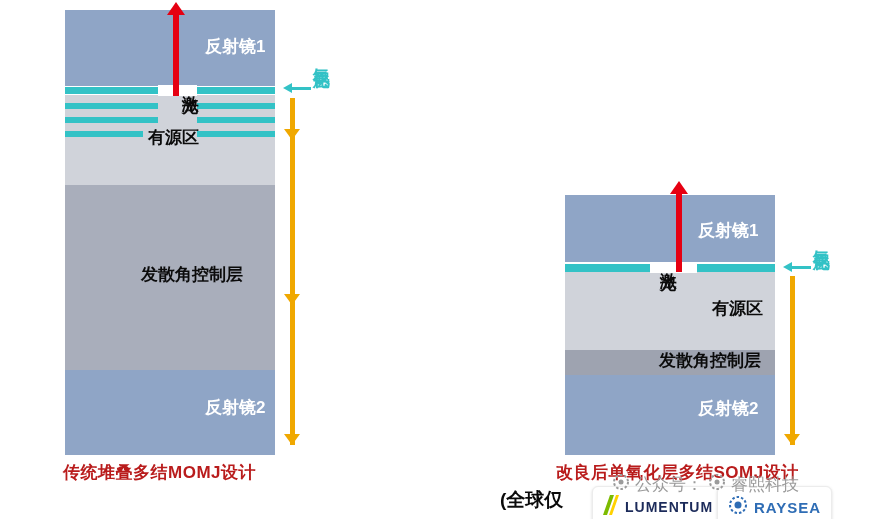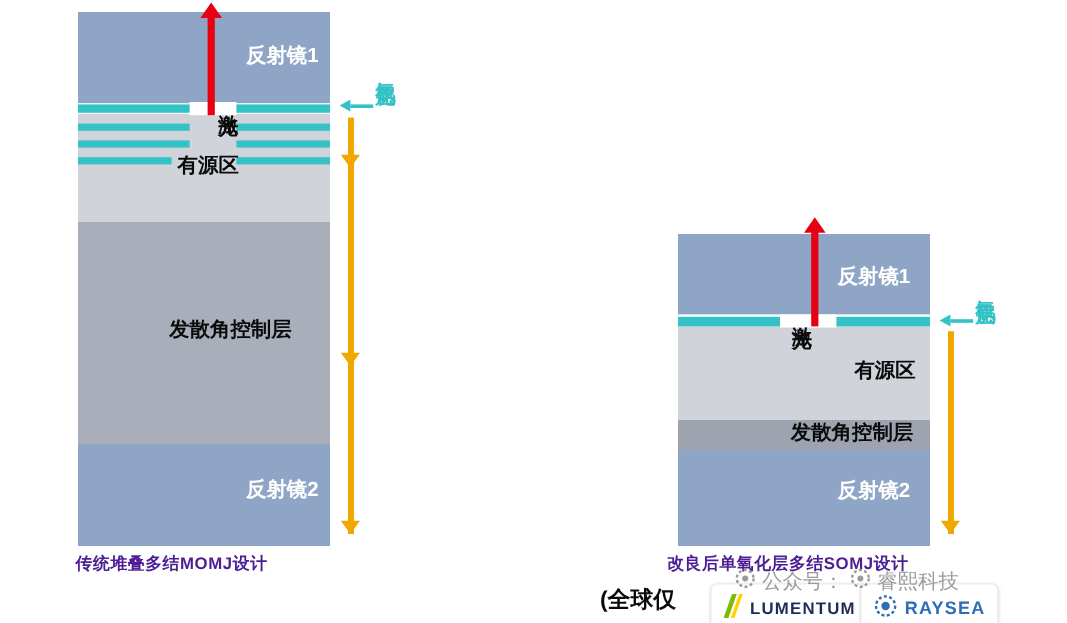--- a/index.html
+++ b/index.html
@@ -11,21 +11,21 @@
   .layer.mirror   { background:#8FA5C6; }
   .layer.active   { background:#D0D3DA; }
   .layer.control  { background:#A9AEBB; }
   .layer.control-dark { background:#9EA3B0; }
   .stripe { background:#33C2C6; }
   .aperture { background:#ffffff; }
   .label { font-weight:700; font-size:17px; color:#0b0b0b; white-space:nowrap; line-height:1.1; }
   .label.white { color:#ffffff; }
   .vtext { writing-mode:vertical-rl; text-orientation:upright; letter-spacing:2px; }
   .cyan-text { color:#33C2C6; }
-  .caption { font-weight:700; font-size:14px; color:#4c1d95; letter-spacing:0.5px; white-space:nowrap; }
+  .caption { font-weight:700; font-size:17px; color:#b91c1c; letter-spacing:0.5px; white-space:nowrap; }
   .red-shaft { width:6px; background:#E60012; }
   .red-head { width:0; height:0; border-left:9px solid transparent; border-right:9px solid transparent; border-bottom:13px solid #E60012; }
   .cyan-shaft { height:3px; background:#33C2C6; }
   .cyan-head { width:0; height:0; border-top:5px solid transparent; border-bottom:5px solid transparent; border-right:9px solid #33C2C6; }
   .orange-shaft { width:5px; background:#F0A800; }
   .orange-head { width:0; height:0; border-left:8px solid transparent; border-right:8px solid transparent; border-top:11px solid #F0A800; }
   .logo-box { background:#ffffff; border:1px solid #ececec; border-radius:6px;
     box-shadow:0 1px 3px rgba(0,0,0,0.15); display:flex; align-items:center; gap:6px; padding:7px 10px; }
   .lumentum-text { color:#1C2B5A; font-weight:700; font-size:14px; letter-spacing:1px; }
   .raysea-text { color:#2F6DB5; font-weight:700; font-size:15px; letter-spacing:1px; }

